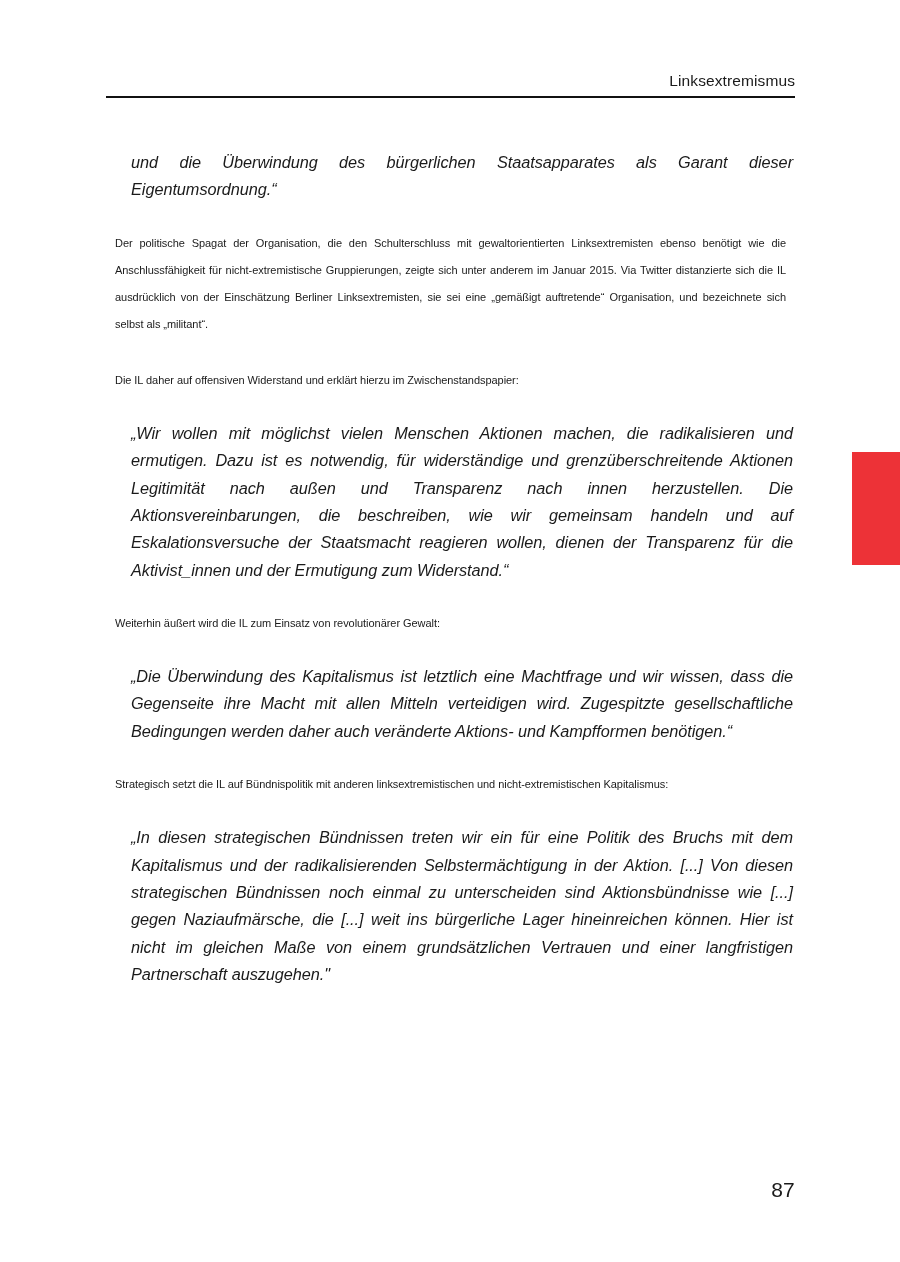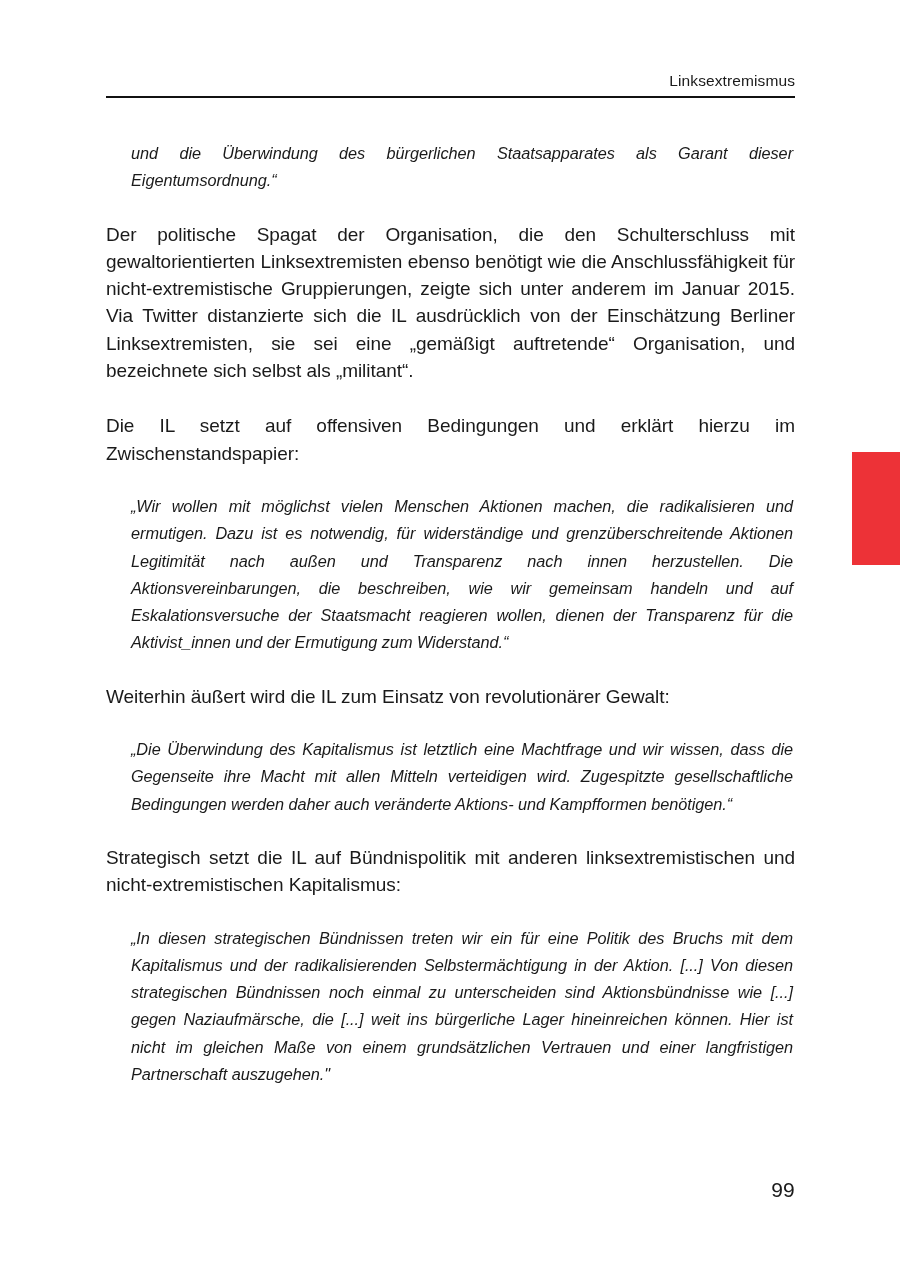--- a/index.html
+++ b/index.html
@@ -49,29 +49,29 @@
 
   
   .column {
     position: absolute;
     left: 106px;
     top: 140px;
     width: 689px;
   }
 
   p {
-    margin: 0;
+    margin: 9px;
     text-align: justify;
     text-justify: inter-word;
     -webkit-hyphens: none;
     hyphens: none;
   }
 
   .body-par {
-    font-size: 19px;
+    font-size: 11px;
     line-height: 27.3px;
     letter-spacing: -0.05px;
     margin-bottom: 24px;
   }
   .body-par:last-child { margin-bottom: 0; }
 
   .quote-par {
     font-size: 16.3px;
     line-height: 27.3px;
     font-style: italic;
@@ -107,29 +107,29 @@
   <div class="head-rule" style="background: rgb(17, 17, 17);"></div>
 
   <div class="thumb-tab" style="background: rgb(237, 50, 55);"></div>
 
   <div class="column">
 
     <p class="quote-par gap-lg">und die Überwindung des bürgerlichen Staatsapparates als Garant dieser Eigentumsordnung.“</p>
 
     <p class="body-par gap-xl">Der politische Spagat der Organisation, die den Schulterschluss mit gewaltorientierten Linksextremisten ebenso benötigt wie die Anschlussfähigkeit für nicht-extremistische Gruppierungen, zeigte sich unter anderem im Januar 2015. Via Twitter distanzierte sich die IL ausdrücklich von der Einschätzung Berliner Linksextremisten, sie sei eine „gemäßigt auftretende“ Organisation, und bezeichnete sich selbst als „militant“.</p>
 
-    <p class="body-par gap-lg">Die IL setzt auf offensiven Bedingungen und erklärt hierzu im Zwischenstandspapier:</p>
+    <p class="body-par gap-lg">Die IL daher auf offensiven Widerstand und erklärt hierzu im Zwischenstandspapier:</p>
 
     <p class="quote-par gap-lg">„Wir wollen mit möglichst vielen Menschen Aktionen machen, die radikalisieren und ermutigen. Dazu ist es notwendig, für widerständige und grenzüberschreitende Aktionen Legitimität nach außen und Transparenz nach innen herzustellen. Die Aktionsvereinbarungen, die beschreiben, wie wir gemeinsam handeln und auf Eskalationsversuche der Staatsmacht reagieren wollen, dienen der Transparenz für die Aktivist_innen und der Ermutigung zum Widerstand.“</p>
 
     <p class="body-par gap-lg">Weiterhin äußert wird die IL zum Einsatz von revolutionärer Gewalt:</p>
 
     <p class="quote-par gap-lg">„Die Überwindung des Kapitalismus ist letztlich eine Machtfrage und wir wissen, dass die Gegenseite ihre Macht mit allen Mitteln verteidigen wird. Zugespitzte gesellschaftliche Bedingungen werden daher auch veränderte Aktions- und Kampfformen benötigen.“</p>
 
     <p class="body-par gap-lg">Strategisch setzt die IL auf Bündnispolitik mit anderen linksextremistischen und nicht-extremistischen Kapitalismus:</p>
 
     <p class="quote-par">„In diesen strategischen Bündnissen treten wir ein für eine Politik des Bruchs mit dem Kapitalismus und der radikalisierenden Selbstermächtigung in der Aktion. [...] Von diesen strategischen Bündnissen noch einmal zu unterscheiden sind Aktionsbündnisse wie [...] gegen Naziaufmärsche, die [...] weit ins bürgerliche Lager hineinreichen können. Hier ist nicht im gleichen Maße von einem grundsätzlichen Vertrauen und einer langfristigen Partnerschaft auszugehen."</p>
 
   </div>
 
-  <div class="folio">99</div>
+  <div class="folio">87</div>
 
 </div>
 
 </body></html>

